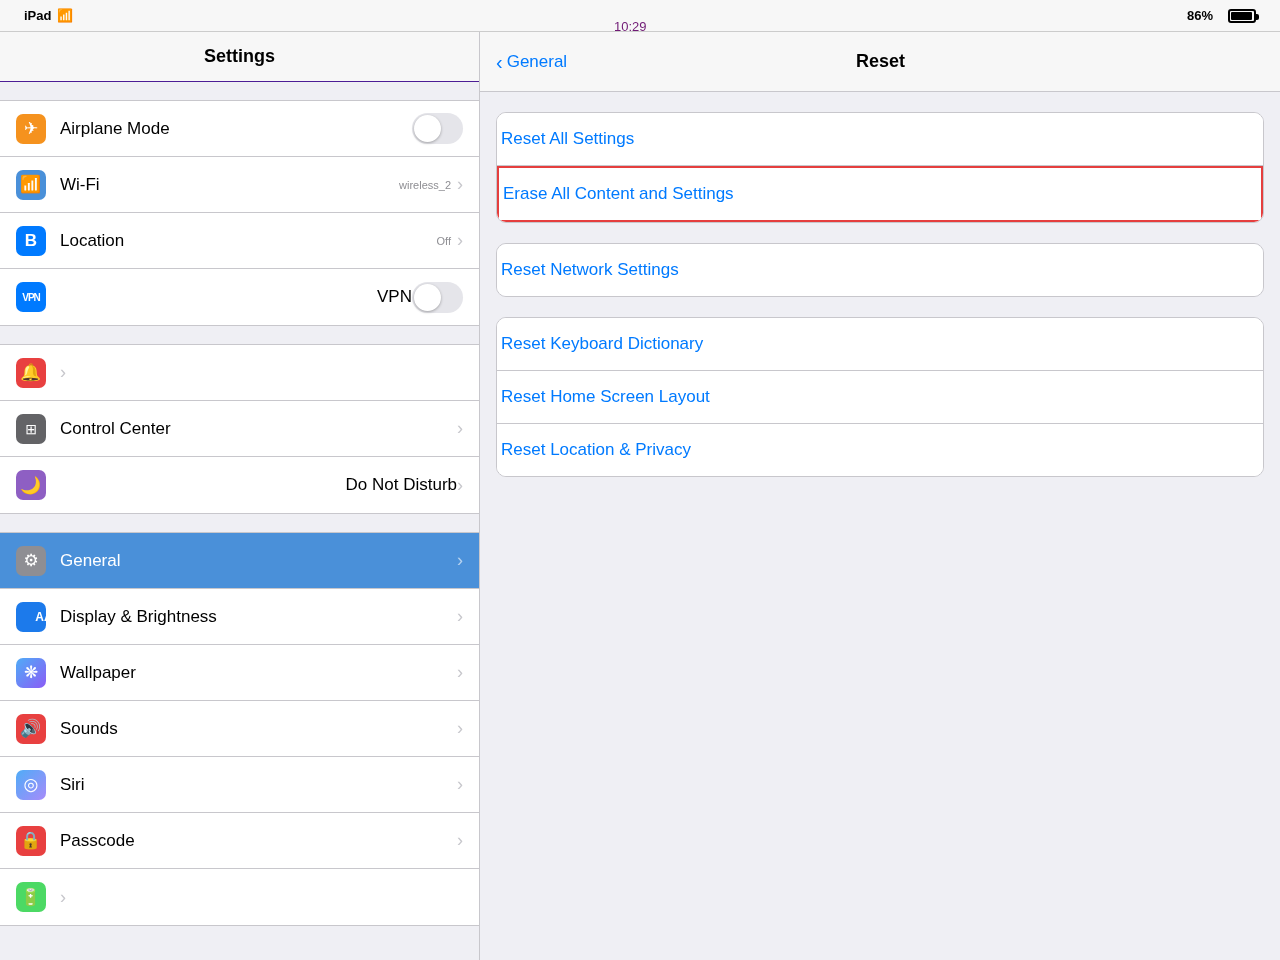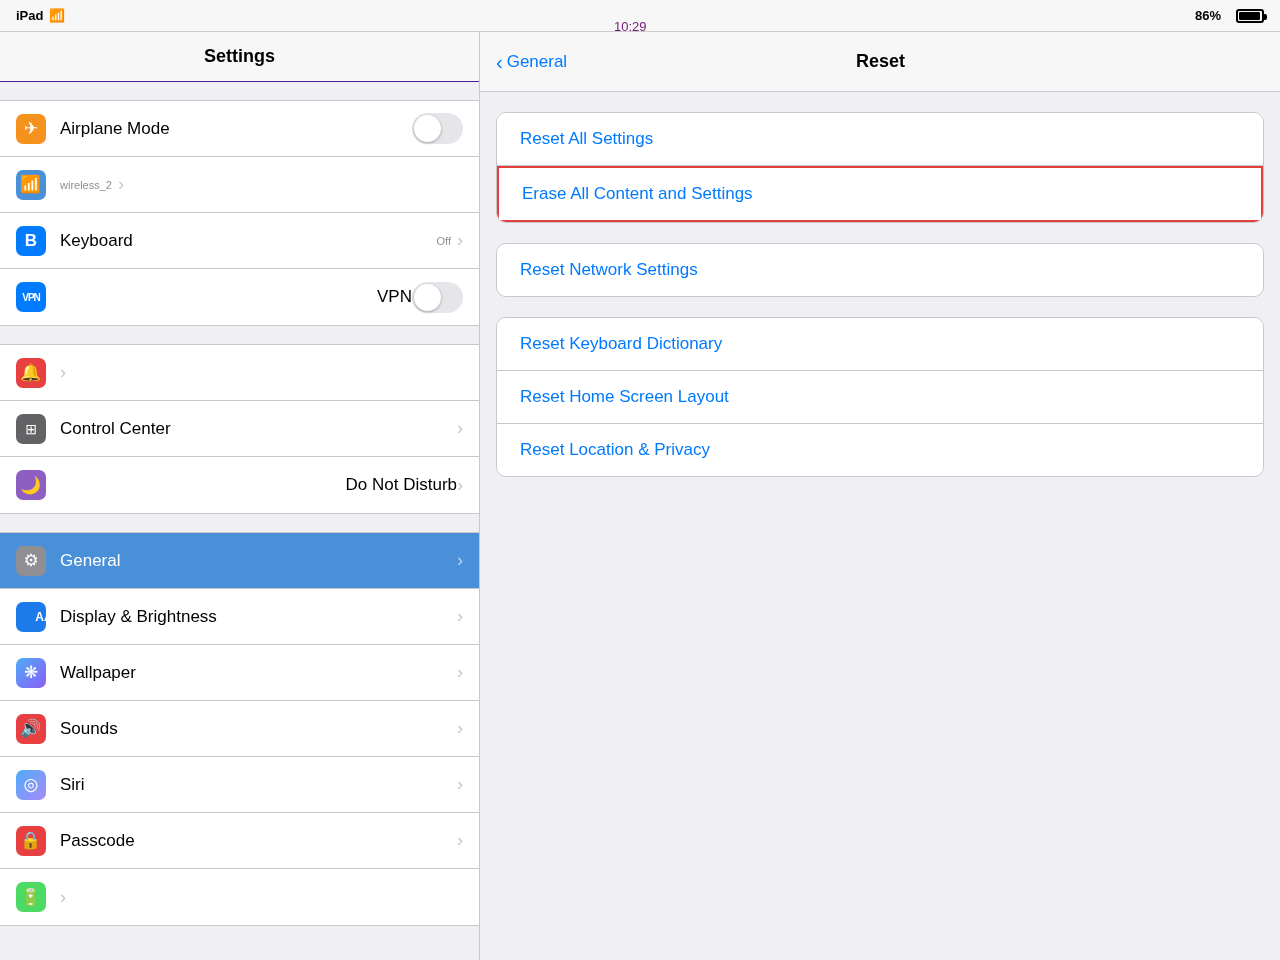--- a/index.html
+++ b/index.html
@@ -12,21 +12,21 @@
       display: flex;
       flex-direction: column;
     }
 
     
     .status-bar {
       display: flex;
       justify-content: space-between;
       align-items: center;
       background: #f7f7f7;
-      padding: 0 16px;
+      padding: 0 24px;
       height: 32px;
       border-bottom: 1px solid #ccc;
       flex-shrink: 0;
     }
     .status-left {
       display: flex;
       align-items: center;
       gap: 6px;
       font-size: 13px;
       font-weight: 600;
@@ -228,21 +228,21 @@
     .reset-group {
       background: #fff;
       border-radius: 10px;
       border: 1px solid #c8c7cc;
       overflow: hidden;
       margin-bottom: 20px;
     }
     .reset-item {
       display: flex;
       align-items: center;
-      padding: 16px 23px;
+      padding: 16px 4px;
       border-bottom: 1px solid #c8c7cc;
       cursor: pointer;
       background: #fff;
     }
     .reset-item:last-child {
       border-bottom: none;
     }
     .reset-item-label {
       font-size: 17px;
       color: #007aff;
@@ -295,28 +295,29 @@
           </div>
           <span class="item-label">Airplane Mode</span>
           <div class="toggle">
             <div class="toggle-knob"></div>
           </div>
         </div>
         <div class="settings-item">
           <div class="item-icon icon-blue">
             <span class="icon-symbol">📶</span>
           </div>
+          <span class="item-label">Wi-Fi</span>
           <span class="item-value">wireless_2</span>
           <span style="color:#c7c7cc; font-size:18px">›</span>
         </div>
         <div class="settings-item">
           <div class="item-icon icon-blue-dark" style="font-size:18px; font-weight:bold;">
             <span class="icon-symbol">B</span>
           </div>
-          <span class="item-label">Keyboard</span>
+          <span class="item-label">Location</span>
           <span class="item-value">Off</span>
           <span style="color:#c7c7cc; font-size:18px">›</span>
         </div>
         <div class="settings-item">
           <div class="item-icon icon-blue-dark" style="font-size:10px; font-weight:bold; letter-spacing:-1px;">
             <span class="icon-symbol" style="font-size:10px;">VPN</span>
           </div>
           <span class="item-label">VPN</span>
           <div class="toggle">
             <div class="toggle-knob"></div>

